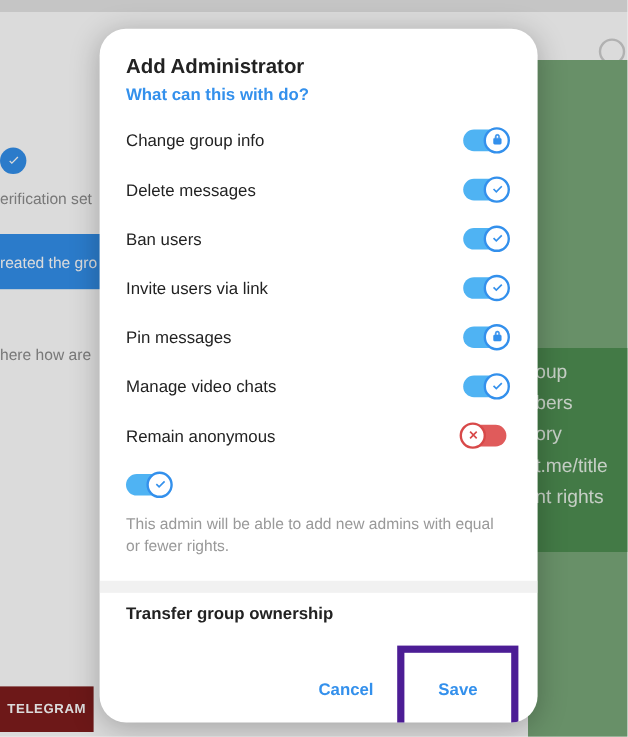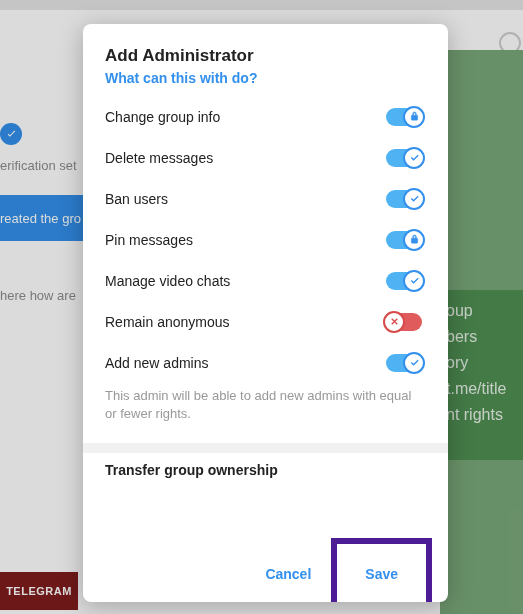--- a/index.html
+++ b/index.html
@@ -13,21 +13,21 @@
   .bg-badge svg{width:13px;height:13px;fill:#fff}
   .bg-text{color:#8d8d8d;font-size:13px;position:absolute;left:0}
   .bg-banner{position:absolute;left:0;top:145px;width:440px;height:46px;background:#3390ec;color:#fff;font-size:13px;display:flex;align-items:center;padding-left:0}
   .bg-right{position:absolute;right:0;top:50px;width:83px;bottom:0;background:#7aa87a}
   .bg-panel{position:absolute;right:0;top:240px;width:83px;height:170px;background:#4f8f52;color:#e7f1e7;font-size:16px;padding:8px 6px;box-sizing:border-box;line-height:26px;overflow:hidden}
   .bg-btn{position:absolute;left:0;bottom:4px;width:78px;height:38px;background:#7f1d1d;color:#fff;font-size:11px;font-weight:600;display:flex;align-items:center;justify-content:center;letter-spacing:.5px}
 
   .mask{position:absolute;inset:0;background:rgba(0,0,0,.14)}
 
   
-  .modal{position:absolute;left:83px;top:24px;width:365px;height:578px;background:#fff;border-radius:8px;box-shadow:0 4px 24px rgba(0,0,0,.25);display:flex;flex-direction:column;overflow:hidden}
+  .modal{position:absolute;left:83px;top:24px;width:365px;height:578px;background:#fff;border-radius:22px;box-shadow:0 4px 24px rgba(0,0,0,.25);display:flex;flex-direction:column;overflow:hidden}
   .m-head{padding:22px 22px 10px 22px}
   .m-title{font-size:17px;font-weight:600;color:#222}
   .m-link{font-size:14px;font-weight:600;color:#3390ec;margin-top:4px}
   .m-scroll{flex:1;overflow:hidden;position:relative}
   .m-scroll-inner{position:absolute;inset:0;overflow-y:auto;padding:0 4px 0 22px}
   .row{display:flex;align-items:center;justify-content:space-between;height:41px}
   .row-label{font-size:14px;color:#222}
   .note{font-size:13px;color:#999;line-height:1.4;padding:4px 22px 14px 0}
   .sep{height:10px;background:#f1f1f1;margin:6px -4px 0 -22px}
   .transfer{font-size:14px;font-weight:600;color:#222;padding:9px 0 18px 0}
@@ -120,20 +120,30 @@
             <span class="row-label">Ban users</span>
             <div class="tgl on">
               <div class="knob">
                 <svg viewBox="0 0 24 24" fill="none" stroke-width="3">
                   <path d="M5 12l5 5L20 7"></path>
                 </svg>
               </div>
             </div>
           </div>
           <div class="row">
+            <span class="row-label">Invite users via link</span>
+            <div class="tgl on">
+              <div class="knob">
+                <svg viewBox="0 0 24 24" fill="none" stroke-width="3">
+                  <path d="M5 12l5 5L20 7"></path>
+                </svg>
+              </div>
+            </div>
+          </div>
+          <div class="row">
             <span class="row-label">Pin messages</span>
             <div class="tgl on">
               <div class="knob">
                 <svg viewBox="0 0 24 24" fill="#3390ec" stroke="none">
                   <path d="M12 2a4 4 0 0 0-4 4v3H7a2 2 0 0 0-2 2v7a2 2 0 0 0 2 2h10a2 2 0 0 0 2-2v-7a2 2 0 0 0-2-2h-1V6a4 4 0 0 0-4-4zm-2 4a2 2 0 1 1 4 0v3h-4V6z"></path>
                 </svg>
               </div>
             </div>
           </div>
           <div class="row">
@@ -150,21 +160,20 @@
             <span class="row-label">Remain anonymous</span>
             <div class="tgl off">
               <div class="knob">
                 <svg viewBox="0 0 24 24" fill="none" stroke-width="3">
                   <path d="M6 6l12 12M18 6L6 18"></path>
                 </svg>
               </div>
             </div>
           </div>
           <div class="row">
-            <span class="row-label">Add new admins</span>
             <div class="tgl on">
               <div class="knob">
                 <svg viewBox="0 0 24 24" fill="none" stroke-width="3">
                   <path d="M5 12l5 5L20 7"></path>
                 </svg>
               </div>
             </div>
           </div>
           <div class="note">This admin will be able to add new admins with equal or fewer rights.</div>
           <div class="sep"></div>

